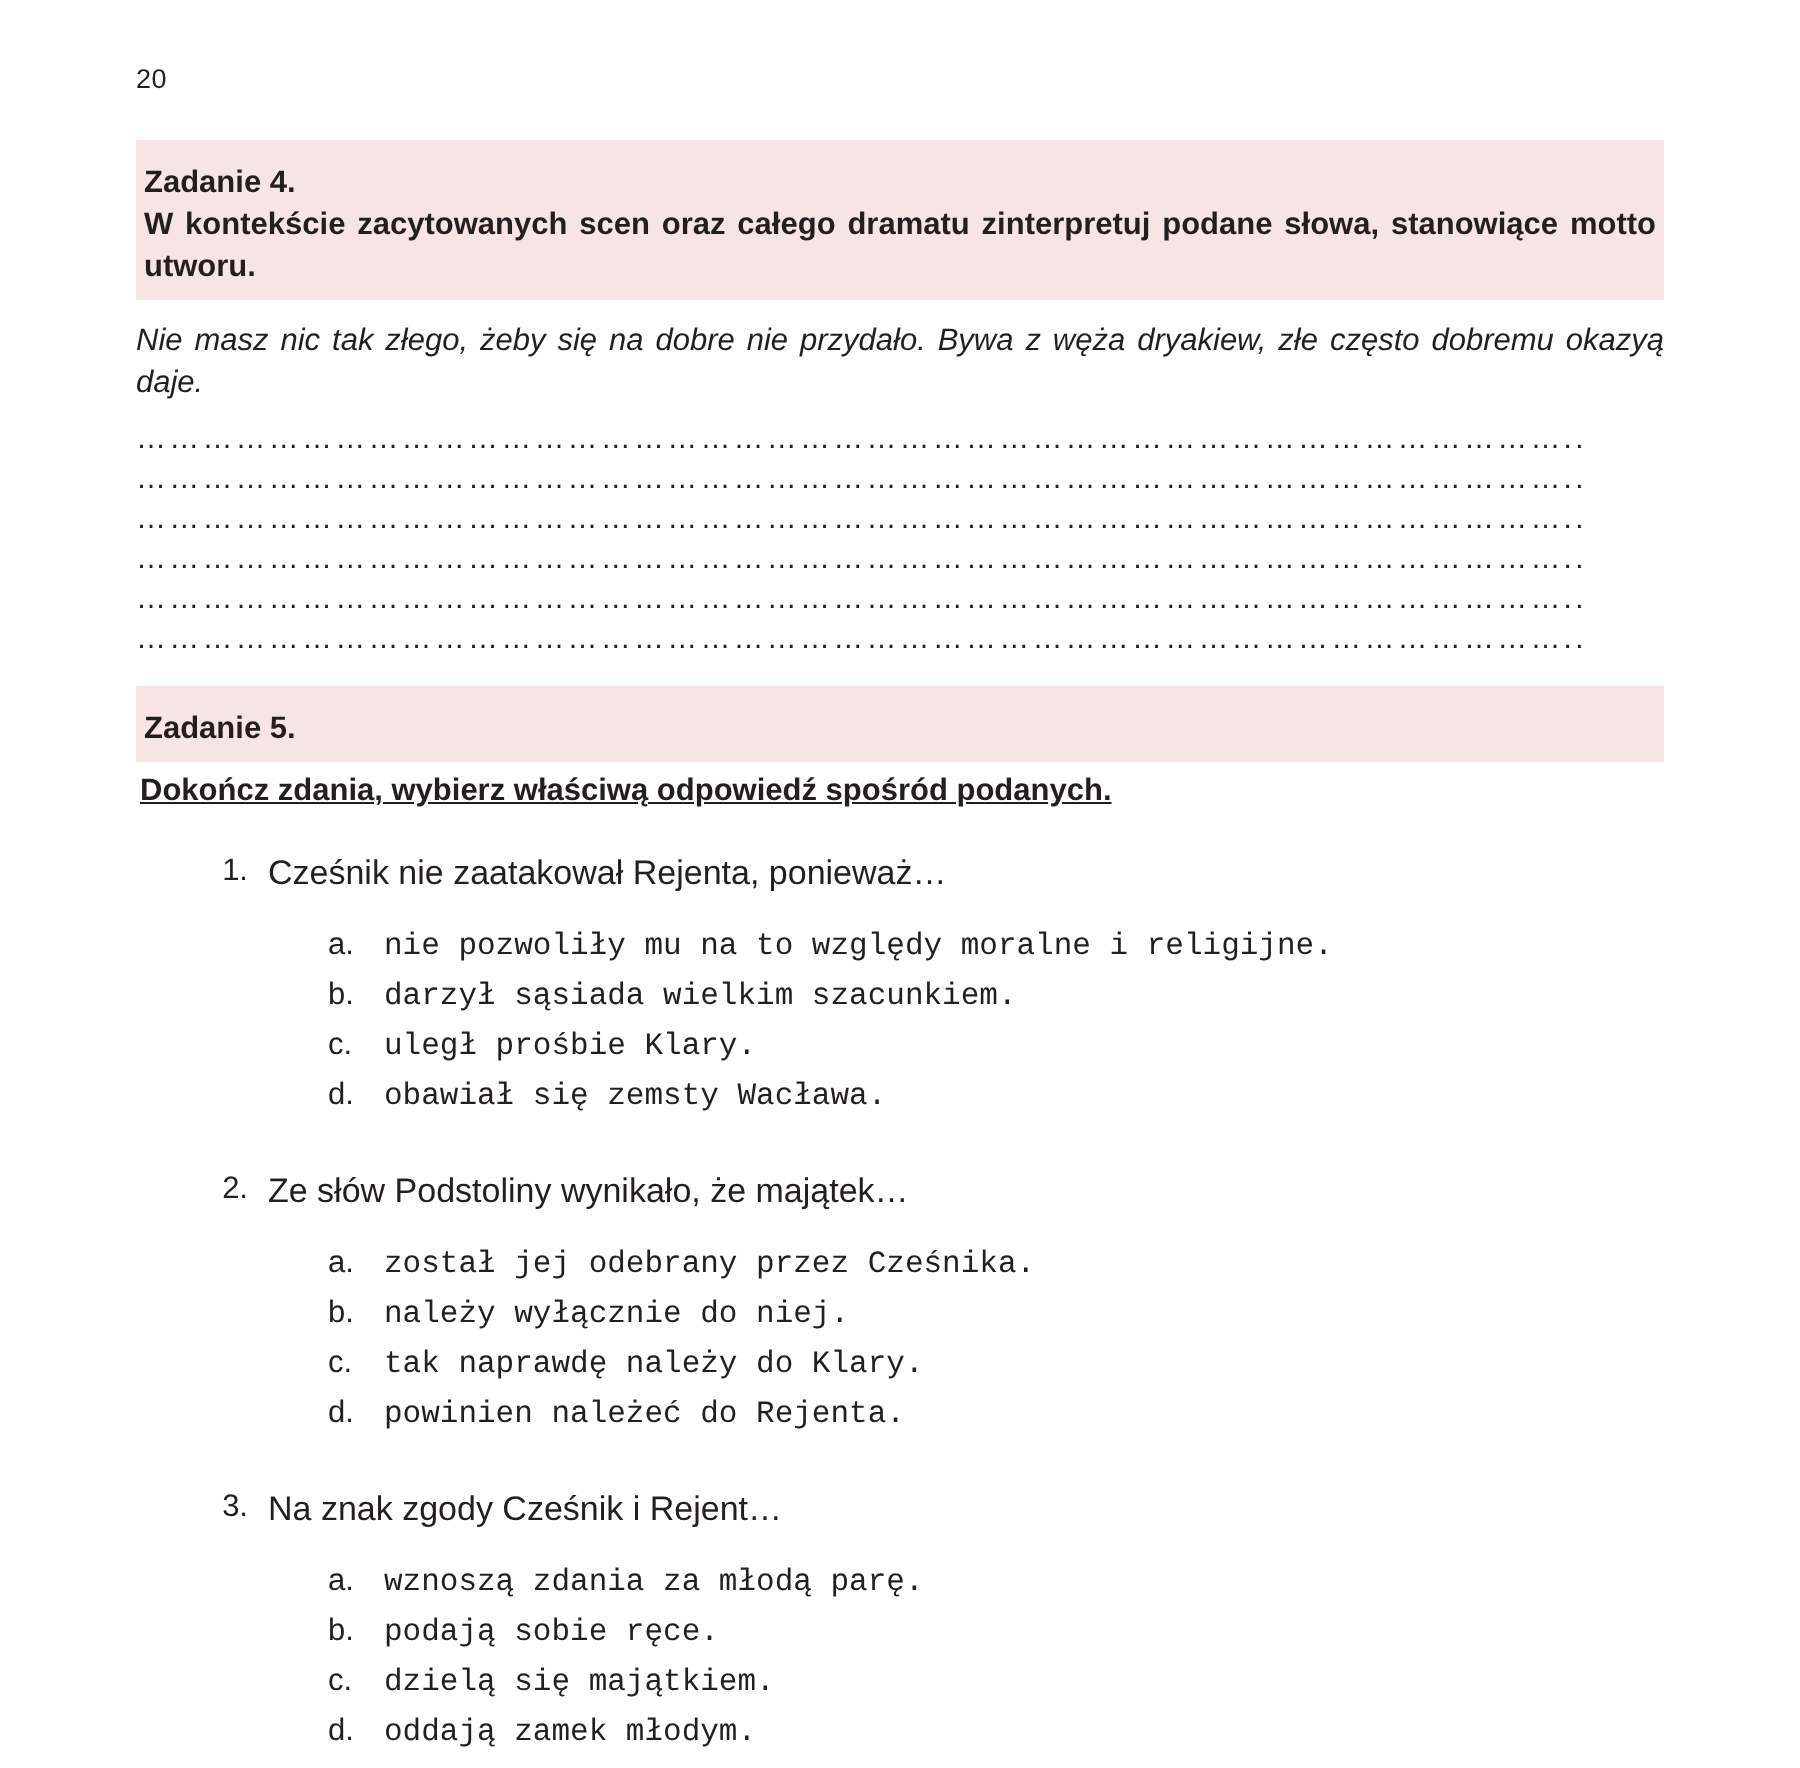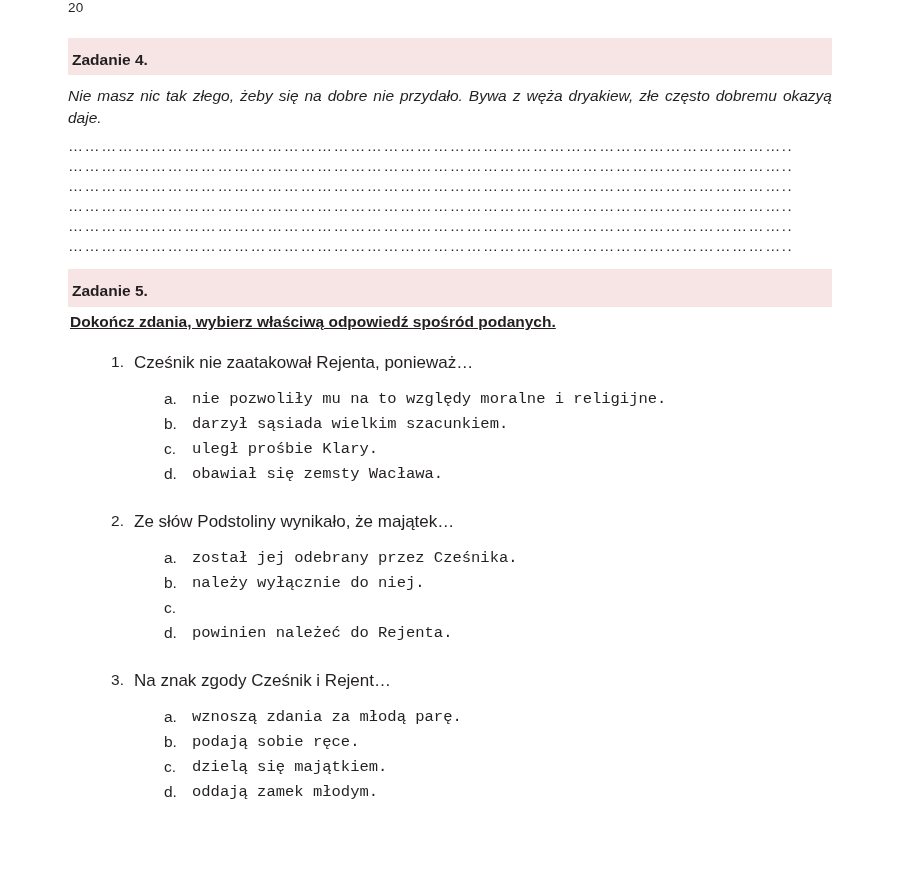--- a/index.html
+++ b/index.html
@@ -17,20 +17,21 @@
   .page {
     position: relative;
     width: 900px;
     height: 884px;
     box-sizing: border-box;
     padding: 0 68px;
   }
   .page-number {
     font-size: 13.5px;
     color: #231f20;
+    padding-top: 32px;
     padding-bottom: 10px;
     letter-spacing: 0.2px;
   }
 
   
   .task-band {
     background: #f7e4e4;
     padding: 11px 2px 5px 2px;
     margin-top: 13px;
   }
@@ -129,20 +130,21 @@
 </style>
 </head>
 <body>
 
 <div class="page">
 
   <div class="page-number">20</div>
 
   <div class="task-band">
     <div class="task-title">Zadanie 4.</div>
+    <div class="task-text">W kontekście zacytowanych scen oraz całego dramatu zinterpretuj podane słowa, stanowiące motto utworu.</div>
   </div>
 
   <div class="motto">Nie masz nic tak złego, żeby się na dobre nie przydało. Bywa z węża dryakiew, złe często dobremu okazyą daje.</div>
 
   <div class="dotted-lines">
     <div class="dotted-line">…………………………………………………………………………………………………………………..</div>
     <div class="dotted-line">…………………………………………………………………………………………………………………..</div>
     <div class="dotted-line">…………………………………………………………………………………………………………………..</div>
     <div class="dotted-line">…………………………………………………………………………………………………………………..</div>
     <div class="dotted-line">…………………………………………………………………………………………………………………..</div>
@@ -192,20 +194,21 @@
         <div class="answer-row">
           <div class="a-letter">a.</div>
           <div class="a-text">został jej odebrany przez Cześnika.</div>
         </div>
         <div class="answer-row">
           <div class="a-letter">b.</div>
           <div class="a-text">należy wyłącznie do niej.</div>
         </div>
         <div class="answer-row">
           <div class="a-letter">c.</div>
+          <div class="a-text">tak naprawdę należy do Klary.</div>
         </div>
         <div class="answer-row">
           <div class="a-letter">d.</div>
           <div class="a-text">powinien należeć do Rejenta.</div>
         </div>
       </div>
     </div>
 
     <div class="question">
       <div class="q-row">

